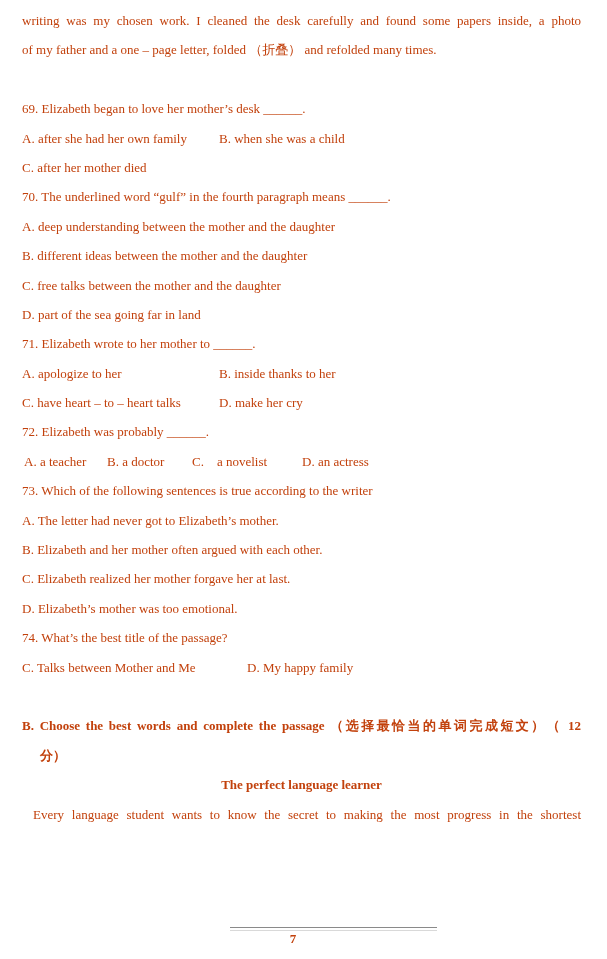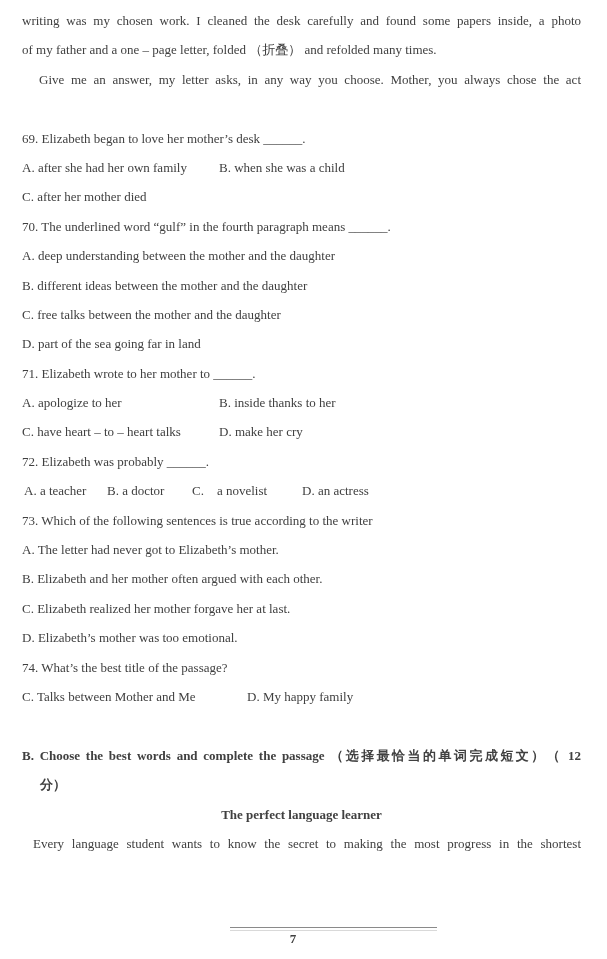--- a/index.html
+++ b/index.html
@@ -7,21 +7,21 @@
     padding: 0;
     background: #ffffff;
   }
   .page {
     position: relative;
     width: 607px;
     height: 959px;
     background: #ffffff;
     font-family: "Liberation Serif", "DejaVu Serif", serif;
     font-size: 13px;
-    color: #404040;
+    color: #c2410c;
     overflow: hidden;
   }
   .content {
     position: absolute;
     left: 22px;
     top: 6px;
     width: 559px;
   }
   .line {
     height: 29.4px;
@@ -73,21 +73,20 @@
   }
 </style>
 </head>
 <body>
 
 <div class="page">
   <div class="content">
 
     <div class="line just">writing was my chosen work. I cleaned the desk carefully and found some papers inside, a photo</div>
     <div class="line">of my father and a one – page letter, folded （折叠） and refolded many times.</div>
-    <div class="line just indent-p2">Give me an answer, my letter asks, in any way you choose. Mother, you always chose the act</div>
 
     <div class="spacer"></div>
 
     <div class="line">69. Elizabeth began to love her mother’s desk ______.</div>
     <div class="line opt-row">
       <span class="opt">A. after she had her own family</span>
       <span class="opt col-b">B. when she was a child</span>
     </div>
     <div class="line opt-row">
       <span class="opt">C. after her mother died</span>

